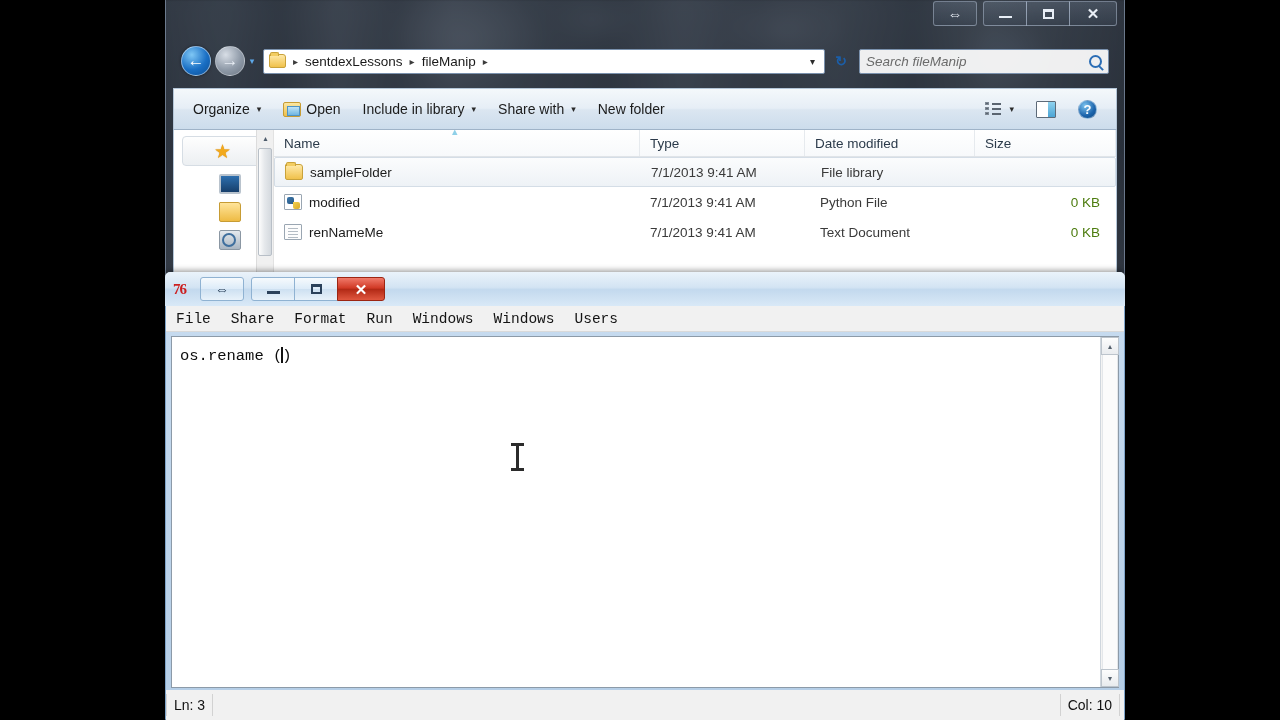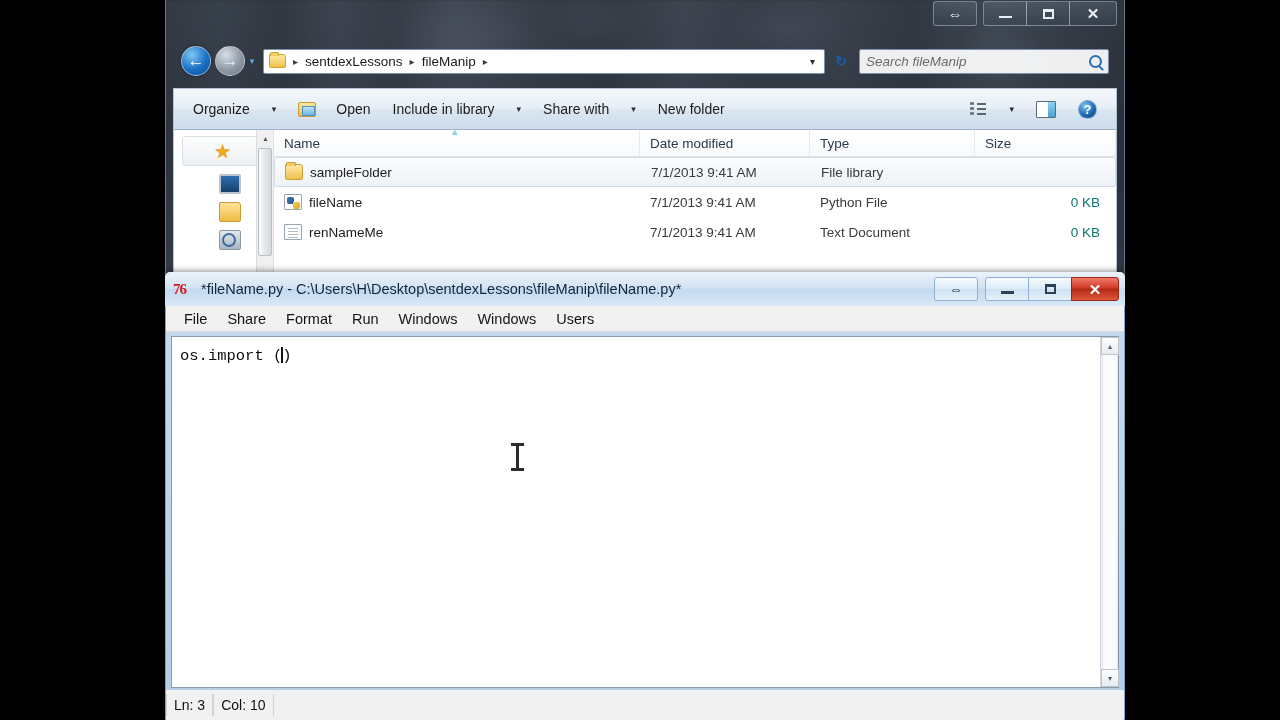--- a/index.html
+++ b/index.html
@@ -146,21 +146,21 @@
   }
 
   
   .exp-cmdbar {
     position: absolute; left: 8px; top: 88px; width: calc(100% - 16px); height: 42px;
     background: linear-gradient(180deg, #f4f8fb 0%, #e6eef6 48%, #dbe6f1 52%, #ccdcec 100%);
     border: 1px solid #b4c6d8; border-bottom: 1px solid #9fb3c8;
     display: flex; align-items: center; padding: 0 8px; gap: 0;
   }
   .cmd-item {
-    display:flex; align-items:center; gap:20px;
+    display:flex; align-items:center; gap:5px;
     font-size: 14px; color: #1c1c1c; padding: 5px 11px; white-space: nowrap;
   }
   .cmd-caret { font-size: 9px; color:#2a2a2a; margin-left:2px; }
   .open-icon {
     width:18px; height:15px; border-radius:2px; position:relative;
     background: linear-gradient(180deg,#fbe7a2,#edbf4d);
     border:1px solid #c79c34;
   }
   .open-icon::after {
     content:''; position:absolute; left:3px; top:3px; width:11px; height:8px;
@@ -267,21 +267,21 @@
     font-size: 13.5px; color: #1b1b1b;
   }
   .row.selected {
     background: linear-gradient(180deg,#fbfcfd,#eef2f6);
     border: 1px solid #d4dde6; border-radius: 2px;
   }
   .cell { padding-left: 10px; display:flex; align-items:center; gap: 7px; }
   .c-name { width: 366px; }
   .c-date { width: 170px; color:#3a3a3a;}
   .c-type { width: 165px; color:#3a3a3a;}
-  .c-size { flex: 1; text-align: right; padding-right: 16px; justify-content: flex-end; color:#0f766e;}
+  .c-size { flex: 1; text-align: right; padding-right: 16px; justify-content: flex-end; color:#4d7c0f;}
   .fi { width: 18px; height: 16px; flex: none; position: relative; }
   .fi-folder {
     background: linear-gradient(180deg,#ffe9a8,#f0c14b);
     border: 1px solid #c9a23a; border-radius: 1px 3px 2px 2px;
   }
   .fi-folder::before {
     content:''; position:absolute; left:0; top:-3px; width:8px; height:3px;
     background:#f3cd62; border:1px solid #c9a23a; border-bottom:none; border-radius:2px 2px 0 0;
   }
   .fi-py {
@@ -346,22 +346,23 @@
     border-color: #9c2512; color:#fff;
   }
   .i-min { width:13px;height:3px;background:#2b415a;margin-top:7px;}
   .i-max { width:11px;height:10px;border:2px solid #2b415a;border-top-width:3px;}
   .i-x { font-size:15px;font-weight:700;line-height:1;}
   .i-rs { font-size:14px;line-height:1;}
 
   .idle-menubar {
     position: absolute; left: 1px; top: 34px; width: calc(100% - 2px); height: 26px;
     background: #f1f1f1;
-    display: flex; align-items: center; padding-left: 8px;
+    display: flex; align-items: center; padding-left: 0;
     border-bottom: 1px solid #d9d9d9;
+    font-family: Liberation Mono, monospace;
   }
   .menu-item {
     font-size: 14.5px; color: #141414; padding: 3px 10px; white-space: nowrap;
   }
 
   .idle-editor {
     position: absolute; left: 6px; top: 64px; right: 6px; bottom: 32px;
     background: #ffffff;
     border: 1px solid #8c9aa8;
     display: flex;
@@ -390,21 +391,21 @@
   }
   .ed-scroll .sb-btn.bot { position:absolute; bottom:0; left:0; }
   .ed-scroll .sb-track {
     position:absolute; top:18px; bottom:18px; left:1px; width:16px;
     background: #fbfbfb; border-left:1px solid #e4e7ea; border-right:1px solid #e4e7ea;
   }
 
   .idle-statusbar {
     position: absolute; left: 1px; right: 1px; bottom: 0; height: 30px;
     background: #f1f1f1;
-    display: flex; align-items: center; justify-content: flex-start;
+    display: flex; align-items: center; justify-content: space-between;
     padding-right: 4px; gap: 0;
   }
   .status-cell {
     font-size: 14px; color: #111; padding: 3px 7px;
     border: 1px solid #d2d2d2; border-bottom: none; border-top: none;
   }
 
   
   .mouse-ibeam {
     position: absolute; left: 511px; top: 443px; width: 12px; height: 30px;
@@ -539,45 +540,45 @@
           <div class="sb-thumb"></div>
         </div>
       </div>
 
       <div class="list-pane">
         <div class="col-head">
           <div class="ch ch-name">
             <span>Name</span>
             <span class="sort-arrow">▴</span>
           </div>
+          <div class="ch ch-type">
+            <span>Type</span>
+          </div>
           <div class="ch ch-date">
             <span>Date modified</span>
-          </div>
-          <div class="ch ch-type">
-            <span>Type</span>
           </div>
           <div class="ch ch-size">
             <span>Size</span>
           </div>
         </div>
 
         <div class="row selected">
           <div class="cell c-name">
             <span class="fi fi-folder"></span>
             <span>sampleFolder</span>
           </div>
           <div class="cell c-date">7/1/2013 9:41 AM</div>
           <div class="cell c-type">File library</div>
           <div class="cell c-size"></div>
         </div>
 
         <div class="row">
           <div class="cell c-name">
             <span class="fi fi-py"></span>
-            <span>fileName</span>
+            <span>modified</span>
           </div>
           <div class="cell c-date">7/1/2013 9:41 AM</div>
           <div class="cell c-type">Python File</div>
           <div class="cell c-size">0 KB</div>
         </div>
 
         <div class="row">
           <div class="cell c-name">
             <span class="fi fi-txt"></span>
             <span>renNameMe</span>
@@ -588,21 +589,20 @@
         </div>
       </div>
     </div>
   </div>
 
   <div class="idle">
     <div class="idle-frame"></div>
 
     <div class="idle-titlebar">
       <div class="idle-icon">76</div>
-      <div class="idle-title">*fileName.py - C:\Users\H\Desktop\sentdexLessons\fileManip\fileName.py*</div>
       <div class="idle-winctrls">
         <div class="ictrl resize">
           <span class="i-rs">⇔</span>
         </div>
         <div class="ictrl min">
           <span class="i-min"></span>
         </div>
         <div class="ictrl">
           <span class="i-max"></span>
         </div>
@@ -618,21 +618,21 @@
       <div class="menu-item">Format</div>
       <div class="menu-item">Run</div>
       <div class="menu-item">Windows</div>
       <div class="menu-item">Windows</div>
       <div class="menu-item">Users</div>
     </div>
 
     <div class="idle-editor">
       <div class="code-area">
         <div class="code-line"></div>
-        <div class="code-line"><span>os.import (</span><span class="caret"></span><span>)</span></div>
+        <div class="code-line"><span>os.rename (</span><span class="caret"></span><span>)</span></div>
       </div>
       <div class="ed-scroll">
         <div class="sb-btn">▴</div>
         <div class="sb-track"></div>
         <div class="sb-btn bot">▾</div>
       </div>
     </div>
 
     <div class="idle-statusbar">
       <div class="status-cell">Ln: 3</div>

